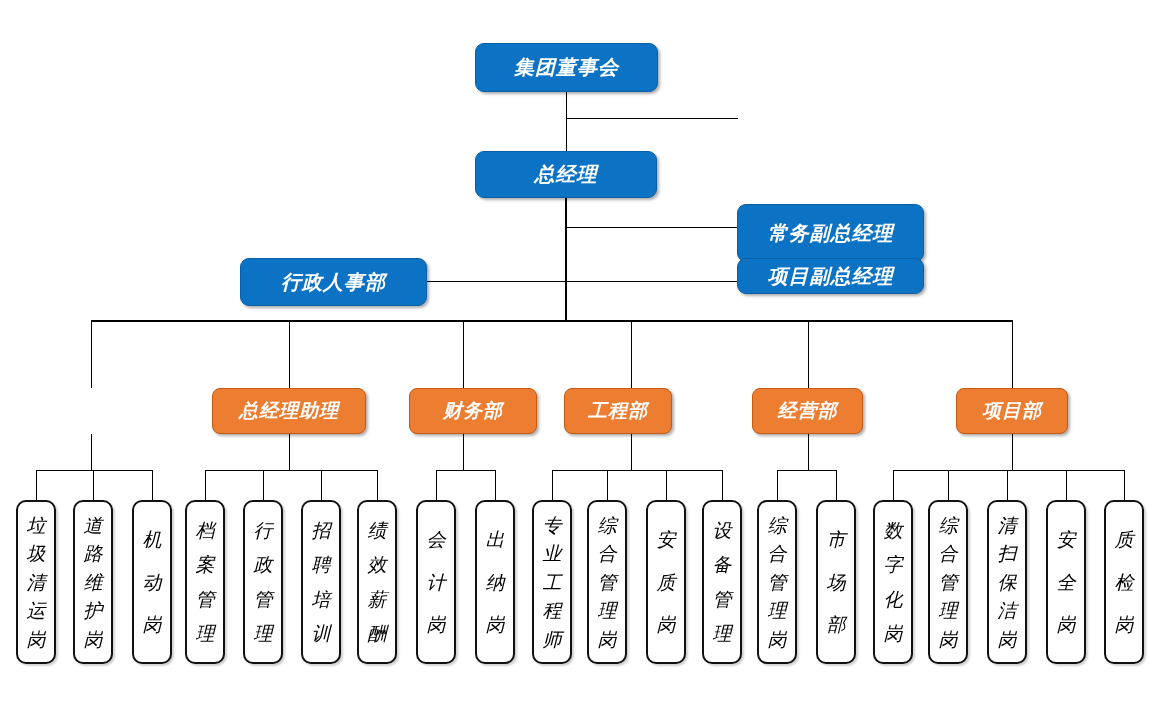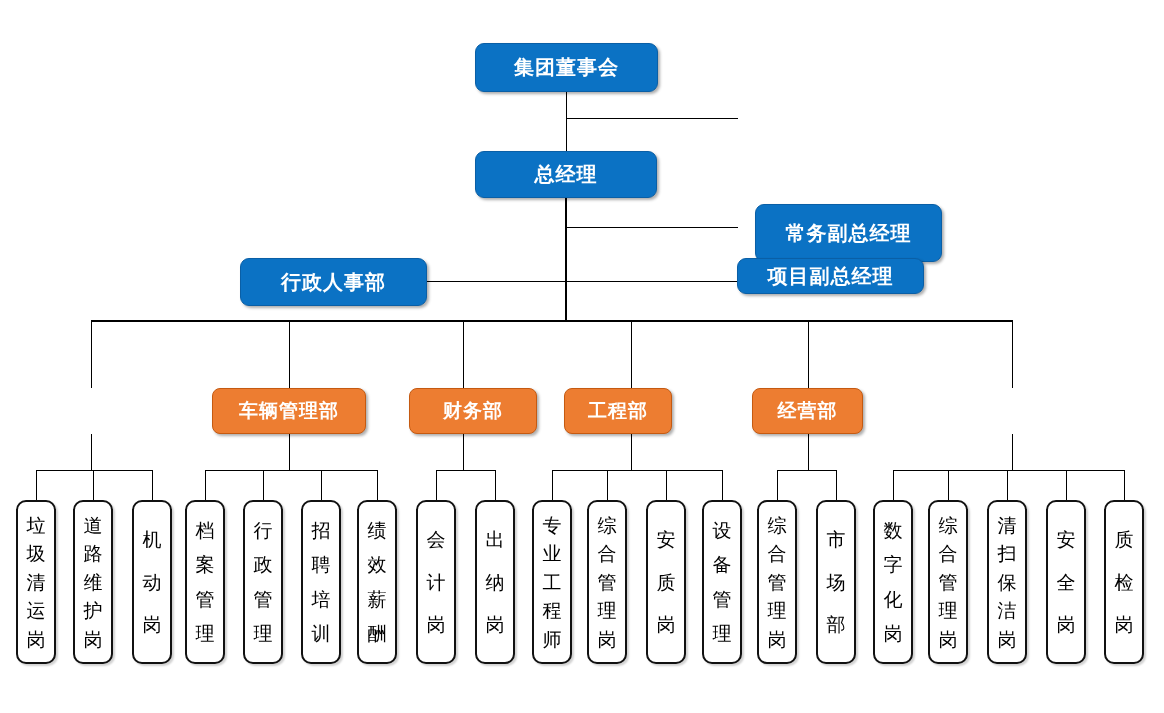--- a/index.html
+++ b/index.html
@@ -7,21 +7,21 @@
     position:relative;
     width:1164px;height:713px;
     background:#ffffff;
     font-family:"Liberation Sans",sans-serif;
     overflow:hidden;
   }
   .ln{position:absolute;background:#000;}
   .node{
     position:absolute;
     display:flex;align-items:center;justify-content:center;
-    box-sizing:border-box;text-align:center;
+    box-sizing:border-box;text-align:center;font-style:italic;
   }
   .exec{
     background:#0B72C4;
     border:1px solid #0A5FA6;
     border-radius:9px;
     color:#ffffff;font-weight:bold;font-size:20px;letter-spacing:1px;
     box-shadow:2px 2px 3px rgba(0,0,0,0.32);
   }
   .dept{
     background:#ED7D31;
@@ -90,28 +90,29 @@
   <div class="ln" style="left:777px;top:470px;width:1px;height:30px"></div>
   <div class="ln" style="left:836px;top:470px;width:1px;height:30px"></div>
   <div class="ln" style="left:893px;top:470px;width:1px;height:30px"></div>
   <div class="ln" style="left:948px;top:470px;width:1px;height:30px"></div>
   <div class="ln" style="left:1007px;top:470px;width:1px;height:30px"></div>
   <div class="ln" style="left:1066px;top:470px;width:1px;height:30px"></div>
   <div class="ln" style="left:1124px;top:470px;width:1px;height:30px"></div>
 
   <div class="node exec" style="left:475px;top:43px;width:183px;height:49px">集团董事会</div>
   <div class="node exec" style="left:475px;top:151px;width:182px;height:47px">总经理</div>
-  <div class="node exec" style="left:755px;top:204px;width:187px;height:58px">常务副总经理</div>
+  <div class="node exec" style="left:737px;top:204px;width:187px;height:58px">常务副总经理</div>
   <div class="node exec" style="left:240px;top:258px;width:187px;height:48px">行政人事部</div>
   <div class="node exec" style="left:737px;top:258px;width:187px;height:36px">项目副总经理</div>
 
-  <div class="node dept" style="left:212px;top:388px;width:154px;height:46px">车辆管理部</div>
+  <div class="node dept" style="left:212px;top:388px;width:154px;height:46px">总经理助理</div>
   <div class="node dept" style="left:409px;top:388px;width:128px;height:46px">财务部</div>
   <div class="node dept" style="left:564px;top:388px;width:108px;height:46px">工程部</div>
   <div class="node dept" style="left:752px;top:388px;width:111px;height:46px">经营部</div>
+  <div class="node dept" style="left:956px;top:388px;width:112px;height:46px">项目部</div>
 
   <div class="node vbox" style="left:16px;top:500px;width:40px;height:164px">
       <span>垃</span>
       <span>圾</span>
       <span>清</span>
       <span>运</span>
       <span>岗</span>
     </div>
   <div class="node vbox" style="left:73px;top:500px;width:40px;height:164px">
       <span>道</span>

